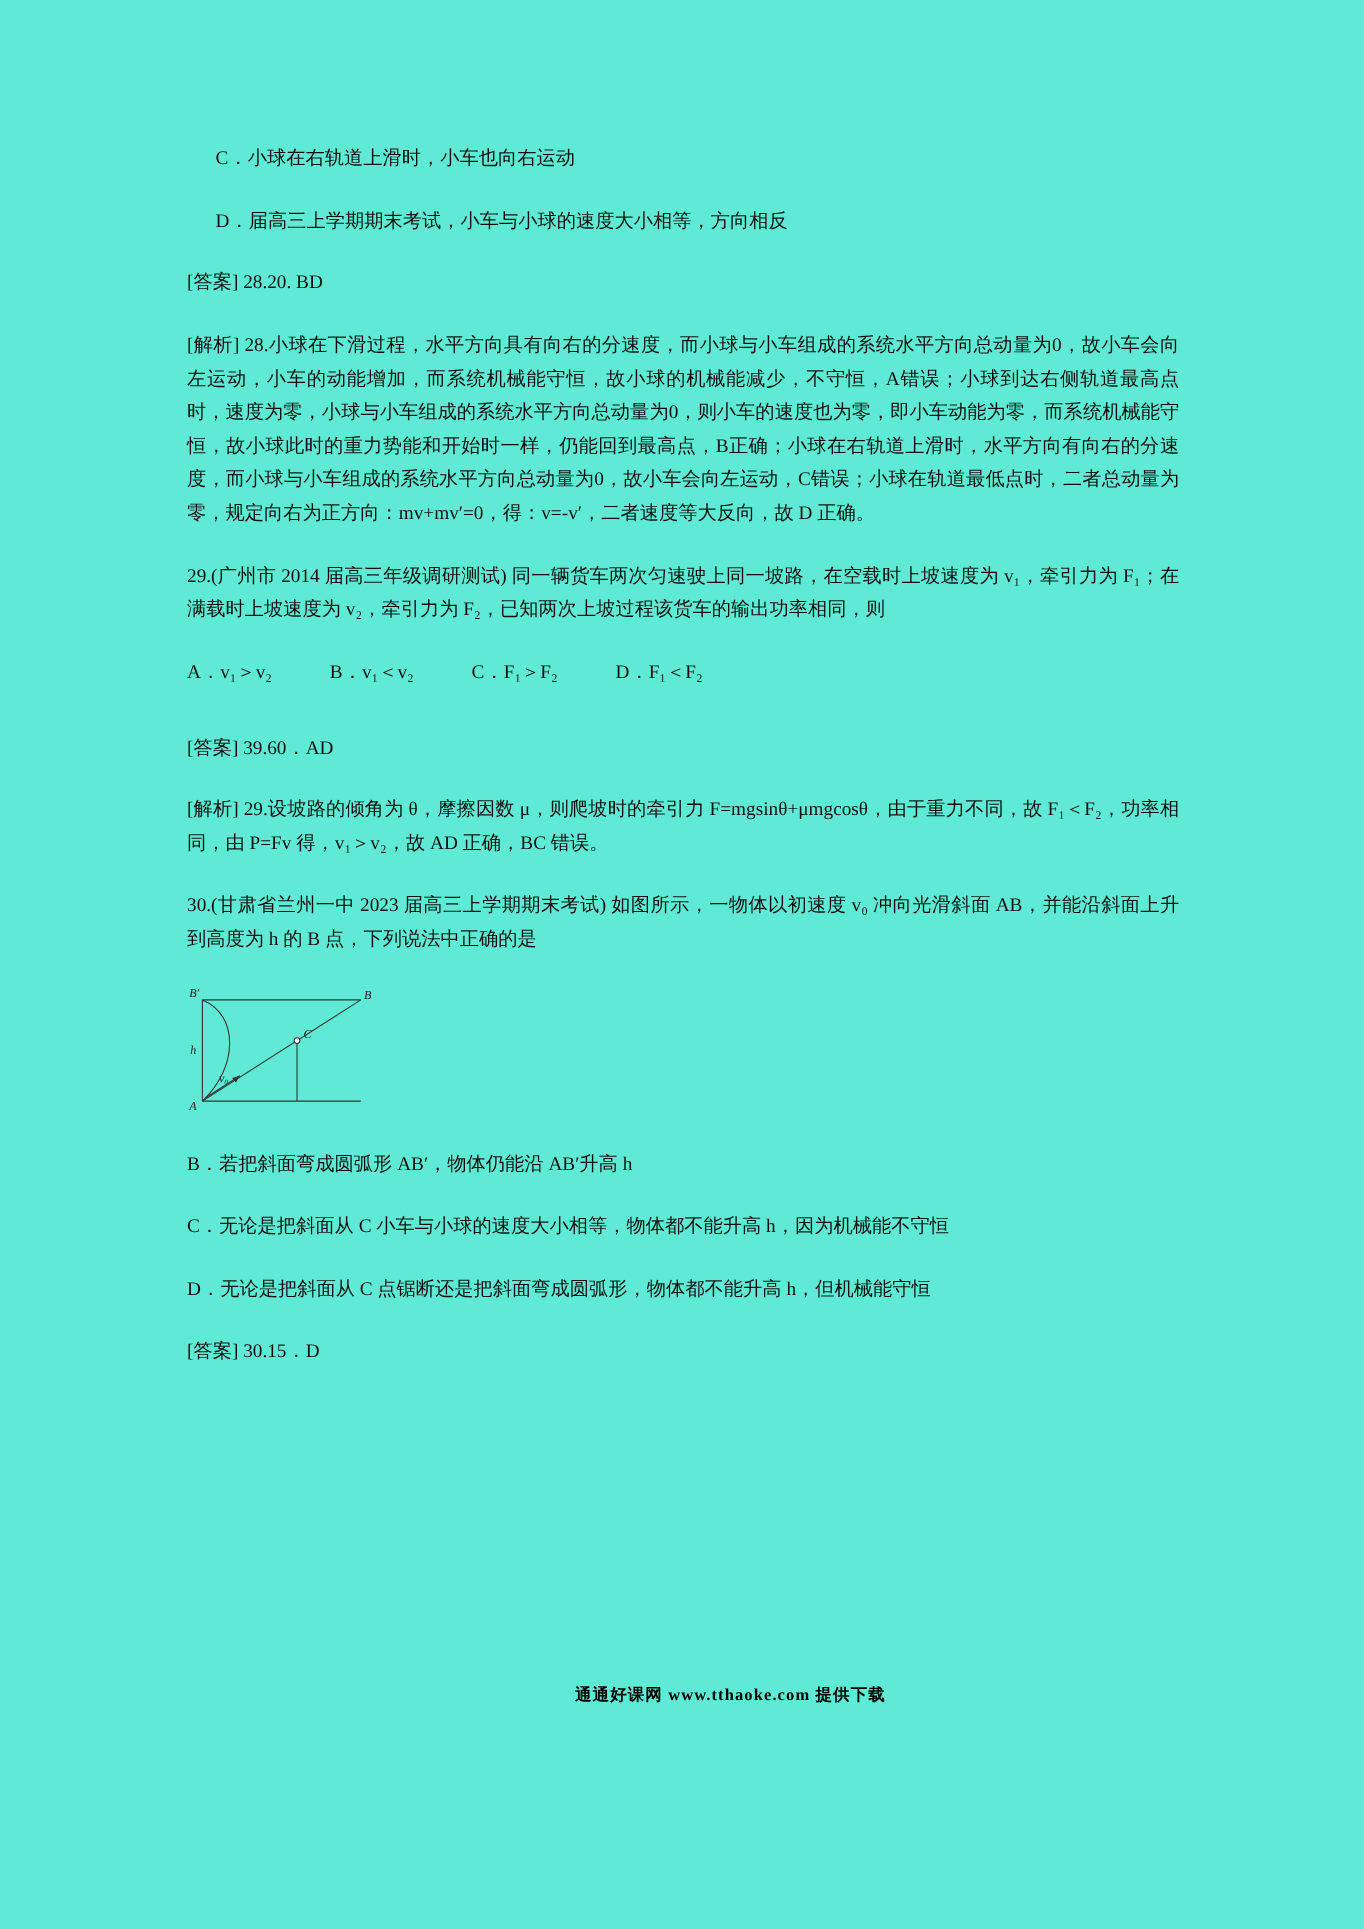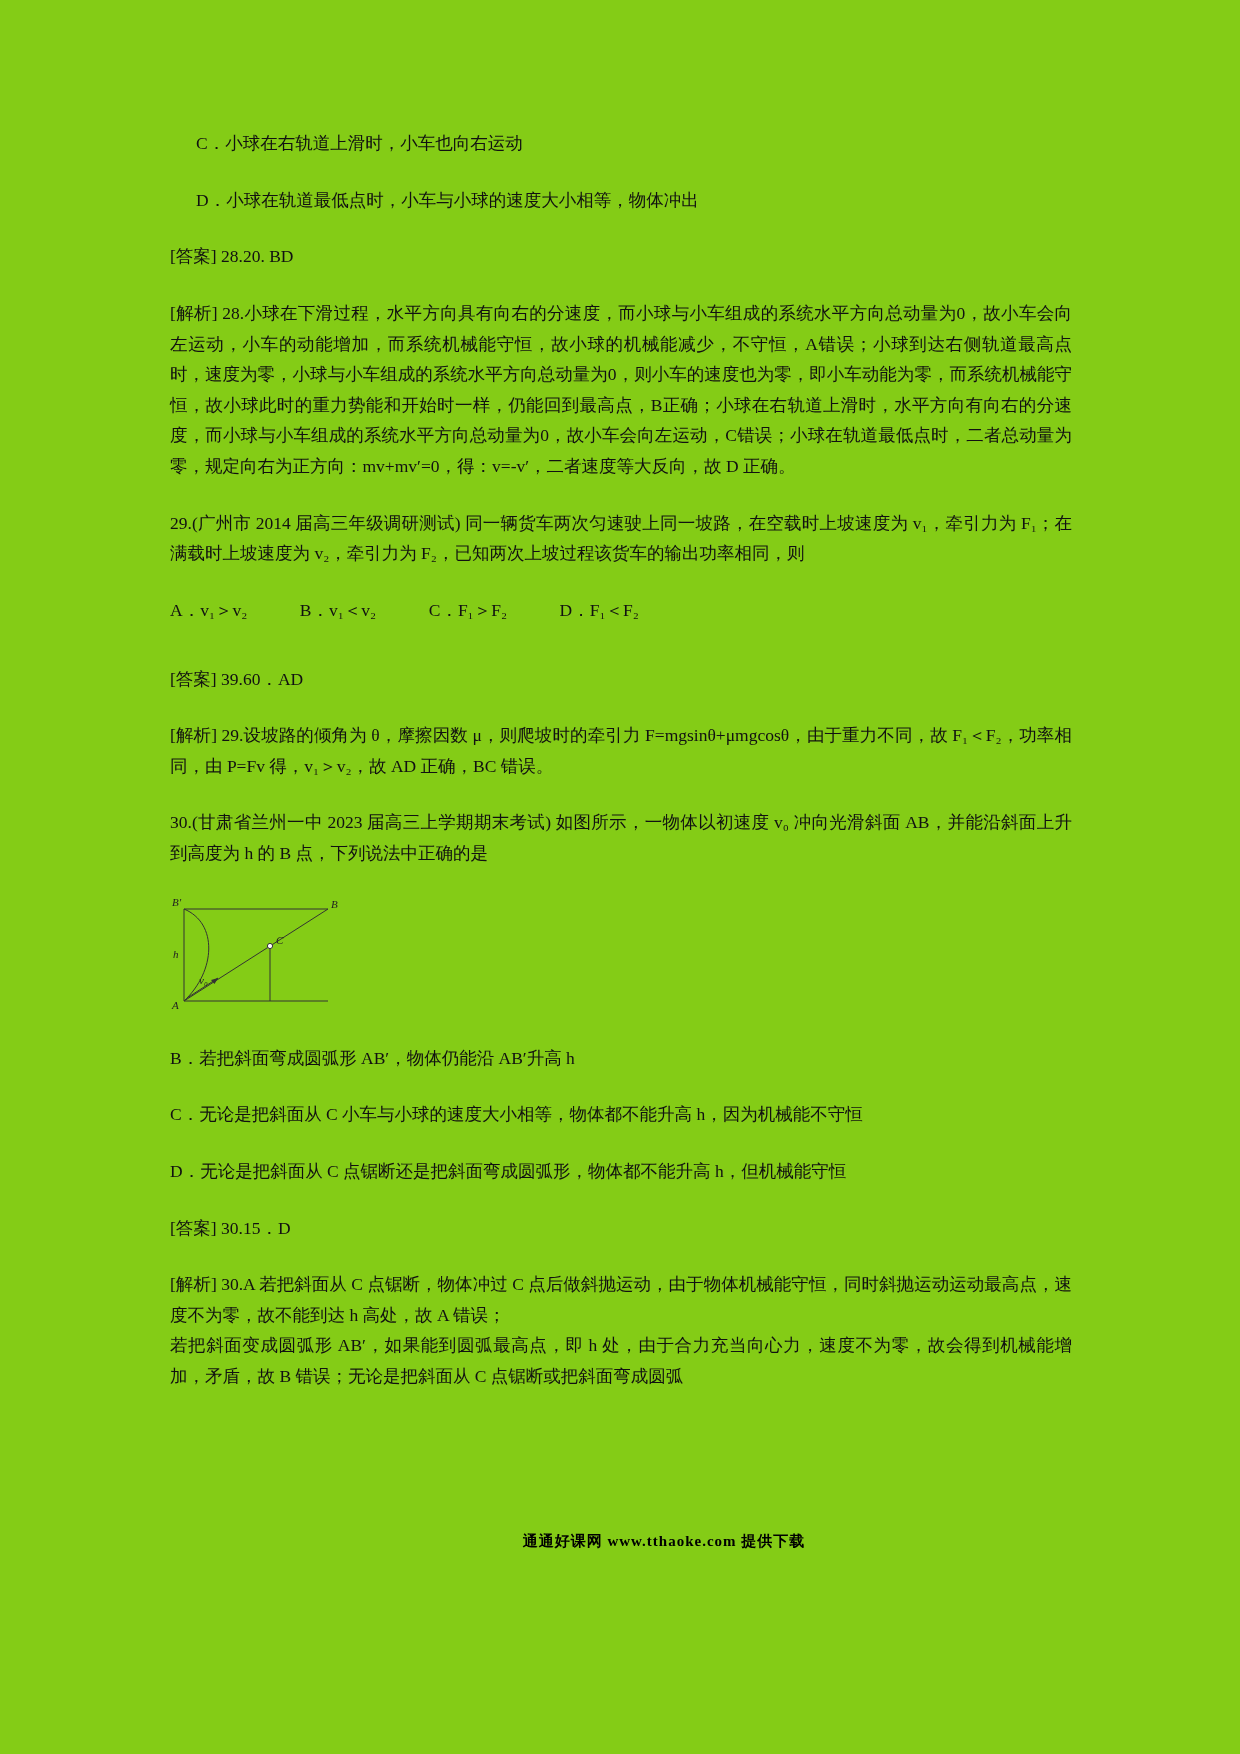--- a/index.html
+++ b/index.html
@@ -4,21 +4,21 @@
 <style>
   html, body {
     margin: 0;
     padding: 0;
     background: #ffffff;
   }
   .page {
     position: relative;
     width: 1240px;
     height: 1754px;
-    background: #84cc16;
+    background: #5eead4;
     box-sizing: border-box;
     padding: 128px 168px 0 170px;
     font-family: "Liberation Serif", "DejaVu Serif", serif;
     font-size: 17.5px;
     color: #111111;
     line-height: 1.75;
   }
   .para {
     margin: 0 0 26px 0;
     text-align: justify;
@@ -61,21 +61,21 @@
     letter-spacing: 1px;
     padding-left: 32px;
   }
 </style>
 </head>
 <body>
 
 <div class="page">
 
   <p class="para indent">C．小球在右轨道上滑时，小车也向右运动</p>
-  <p class="para indent">D．小球在轨道最低点时，小车与小球的速度大小相等，物体冲出</p>
+  <p class="para indent">D．届高三上学期期末考试，小车与小球的速度大小相等，方向相反</p>
   <p class="para">[答案] 28.20. BD</p>
   <p class="para">[解析] 28.小球在下滑过程，水平方向具有向右的分速度，而小球与小车组成的系统水平方向总动量为0，故小车会向左运动，小车的动能增加，而系统机械能守恒，故小球的机械能减少，不守恒，A错误；小球到达右侧轨道最高点时，速度为零，小球与小车组成的系统水平方向总动量为0，则小车的速度也为零，即小车动能为零，而系统机械能守恒，故小球此时的重力势能和开始时一样，仍能回到最高点，B正确；小球在右轨道上滑时，水平方向有向右的分速度，而小球与小车组成的系统水平方向总动量为0，故小车会向左运动，C错误；小球在轨道最低点时，二者总动量为零，规定向右为正方向：mv+mv′=0，得：v=-v′，二者速度等大反向，故 D 正确。</p>
 
   <p class="para">29.(广州市 2014 届高三年级调研测试) 同一辆货车两次匀速驶上同一坡路，在空载时上坡速度为 v₁，牵引力为 F₁；在满载时上坡速度为 v₂，牵引力为 F₂，已知两次上坡过程该货车的输出功率相同，则</p>
   <p class="para options-row">A．v₁＞v₂　　　B．v₁＜v₂　　　C．F₁＞F₂　　　D．F₁＜F₂</p>
   <p class="para">[答案] 39.60．AD</p>
   <p class="para">[解析] 29.设坡路的倾角为 θ，摩擦因数 μ，则爬坡时的牵引力 F=mgsinθ+μmgcosθ，由于重力不同，故 F₁＜F₂，功率相同，由 P=Fv 得，v₁＞v₂，故 AD 正确，BC 错误。</p>
 
   <p class="para">30.(甘肃省兰州一中 2023 届高三上学期期末考试) 如图所示，一物体以初速度 v₀ 冲向光滑斜面 AB，并能沿斜面上升到高度为 h 的 B 点，下列说法中正确的是</p>
 
@@ -105,18 +105,16 @@
       <text class="fig-label" x="106" y="49">C</text>
       <text class="fig-label" x="3" y="63">h</text>
       <text class="fig-label" x="29" y="89">v₀</text>
     </svg>
   </div>
 
   <p class="para">B．若把斜面弯成圆弧形 AB′，物体仍能沿 AB′升高 h</p>
   <p class="para">C．无论是把斜面从 C 小车与小球的速度大小相等，物体都不能升高 h，因为机械能不守恒</p>
   <p class="para">D．无论是把斜面从 C 点锯断还是把斜面弯成圆弧形，物体都不能升高 h，但机械能守恒</p>
   <p class="para">[答案] 30.15．D</p>
-  <p class="para preline">[解析] 30.A 若把斜面从 C 点锯断，物体冲过 C 点后做斜抛运动，由于物体机械能守恒，同时斜抛运动运动最高点，速度不为零，故不能到达 h 高处，故 A 错误；
-若把斜面变成圆弧形 AB′，如果能到圆弧最高点，即 h 处，由于合力充当向心力，速度不为零，故会得到机械能增加，矛盾，故 B 错误；无论是把斜面从 C 点锯断或把斜面弯成圆弧</p>
 
   <div class="footer">通通好课网  www.tthaoke.com 提供下载</div>
 
 </div>
 
 </body></html>

